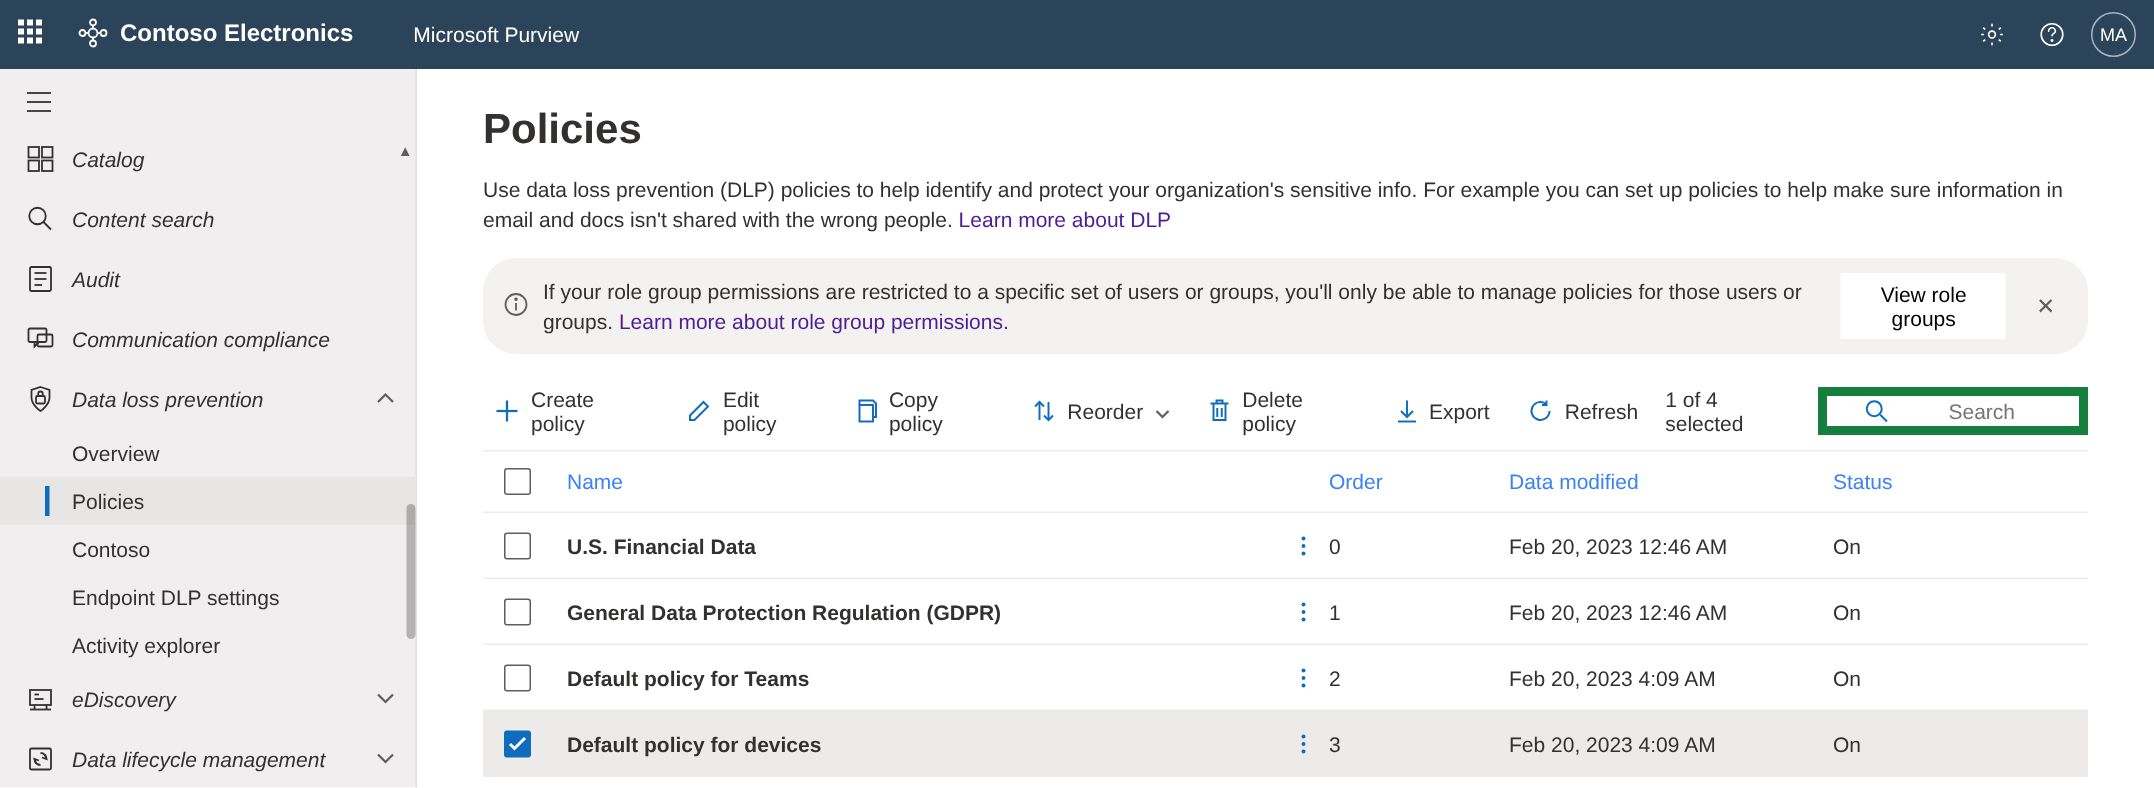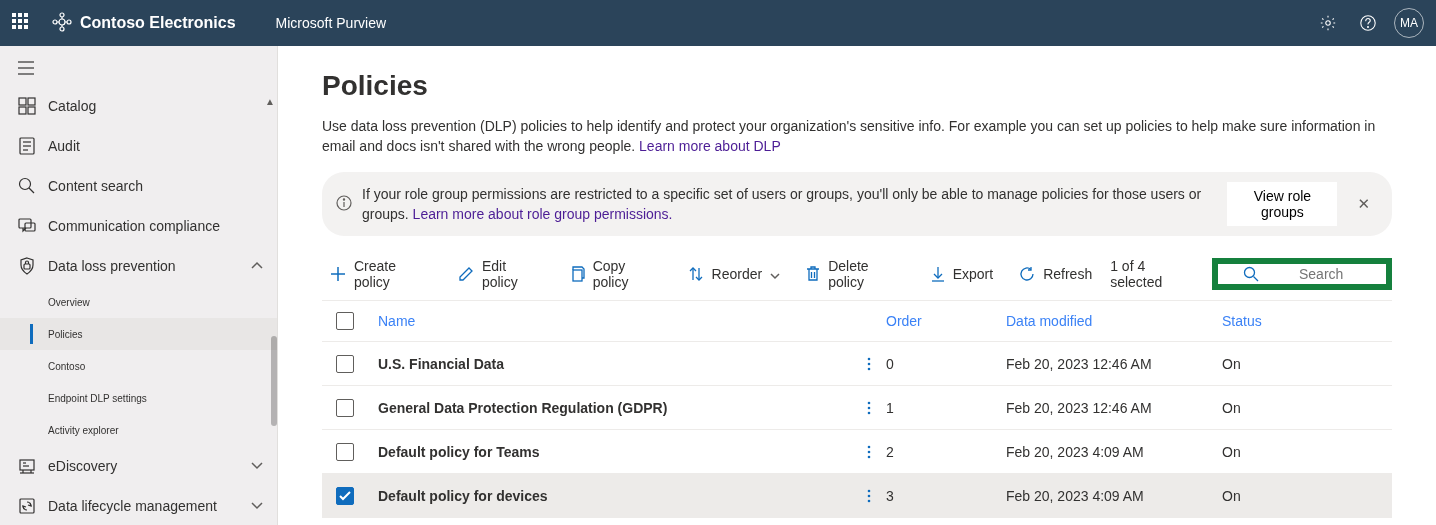--- a/index.html
+++ b/index.html
@@ -13,26 +13,26 @@
 .tenant { font-size: 16px; font-weight: 600; margin-right: 40px; }
 .product { font-size: 14px; font-weight: 400; }
 .header-spacer { flex: 1; }
 .header-btn { width: 40px; height: 40px; display: flex; align-items: center; justify-content: center; cursor: pointer; }
 .avatar { width: 30px; height: 30px; border-radius: 50%; border: 1px solid rgba(255,255,255,0.6); display: flex; align-items: center; justify-content: center; font-size: 12px; font-weight: 400; margin-left: 6px; }
 
 
 .body { display: flex; height: calc(525px - 46px); }
 .sidebar { width: 278px; background: #f0eeef; border-right: 1px solid #e1dfdd; padding-top: 4px; position: relative; }
 .collapse-btn { width: 278px; height: 36px; display: flex; align-items: center; padding-left: 18px; cursor: pointer; }
-.nav-item { height: 40px; display: flex; align-items: center; padding: 0 14px 0 18px; cursor: pointer; }
+.nav-item { height: 40px; display: flex; align-items: center; padding: 0 14px 0 18px; cursor: pointer; font-style: italic; }
 .nav-icon { width: 18px; height: 18px; margin-right: 12px; display: flex; align-items: center; justify-content: center; stroke: #323130; }
 .nav-label { flex: 1; }
 .chevron { font-size: 12px; color: #605e5c; }
 .subnav { }
-.sub-item { height: 32px; display: flex; align-items: center; padding-left: 48px; cursor: pointer; font-size: 10px; position: relative; }
+.sub-item { height: 32px; display: flex; align-items: center; padding-left: 48px; cursor: pointer; font-size: 14px; position: relative; }
 .sub-item.active { background: #e8e6e5; }
 .sub-item.active::before { content: ""; position: absolute; left: 30px; top: 6px; bottom: 6px; width: 3px; background: #0f6cbd; }
 .scroll-caret { position: absolute; right: 2px; top: 50px; font-size: 10px; color: #605e5c; cursor: pointer; }
 .scroll-indicator { position: absolute; right: 0; top: 290px; width: 6px; height: 90px; background: rgba(0,0,0,0.25); border-radius: 3px; }
 
 
 .main { flex: 1; padding: 24px 44px 0 44px; overflow: hidden; }
 h1 { font-size: 28px; font-weight: 600; margin-bottom: 14px; }
 .desc { font-size: 14px; color: #323130; line-height: 20px; margin-bottom: 16px; }
 .link { color: #4c1d95; cursor: pointer; }
@@ -135,38 +135,38 @@
             <rect x="10" y="1" width="7" height="7"></rect>
             <rect x="1" y="10" width="7" height="7"></rect>
             <rect x="10" y="10" width="7" height="7"></rect>
           </svg>
         </span>
       <span class="nav-label">Catalog</span>
     </div>
 
     <div class="nav-item">
       <span class="nav-icon">
+          <svg width="18" height="18" viewBox="0 0 18 18" fill="none" stroke="#323130" stroke-width="1.2">
+            <circle cx="7" cy="7" r="5.5"></circle>
+            <line x1="11" y1="11" x2="16" y2="16"></line>
+          </svg>
+        </span>
+      <span class="nav-label">Content search</span>
+    </div>
+
+    <div class="nav-item">
+      <span class="nav-icon">
           <svg width="16" height="18" viewBox="0 0 16 18" fill="none" stroke="#323130" stroke-width="1.2">
             <rect x="1" y="1" width="14" height="16" rx="1"></rect>
             <line x1="4" y1="5" x2="12" y2="5"></line>
             <line x1="4" y1="9" x2="12" y2="9"></line>
             <line x1="4" y1="13" x2="9" y2="13"></line>
           </svg>
         </span>
       <span class="nav-label">Audit</span>
-    </div>
-
-    <div class="nav-item">
-      <span class="nav-icon">
-          <svg width="18" height="18" viewBox="0 0 18 18" fill="none" stroke="#323130" stroke-width="1.2">
-            <circle cx="7" cy="7" r="5.5"></circle>
-            <line x1="11" y1="11" x2="16" y2="16"></line>
-          </svg>
-        </span>
-      <span class="nav-label">Content search</span>
     </div>
 
     <div class="nav-item">
       <span class="nav-icon">
           <svg width="18" height="16" viewBox="0 0 18 16" fill="none" stroke="#323130" stroke-width="1.2">
             <rect x="1" y="1" width="12" height="9" rx="1"></rect>
             <path d="M5 10v3l3-3"></path>
             <rect x="7" y="5" width="10" height="8" rx="1"></rect>
           </svg>
         </span>

